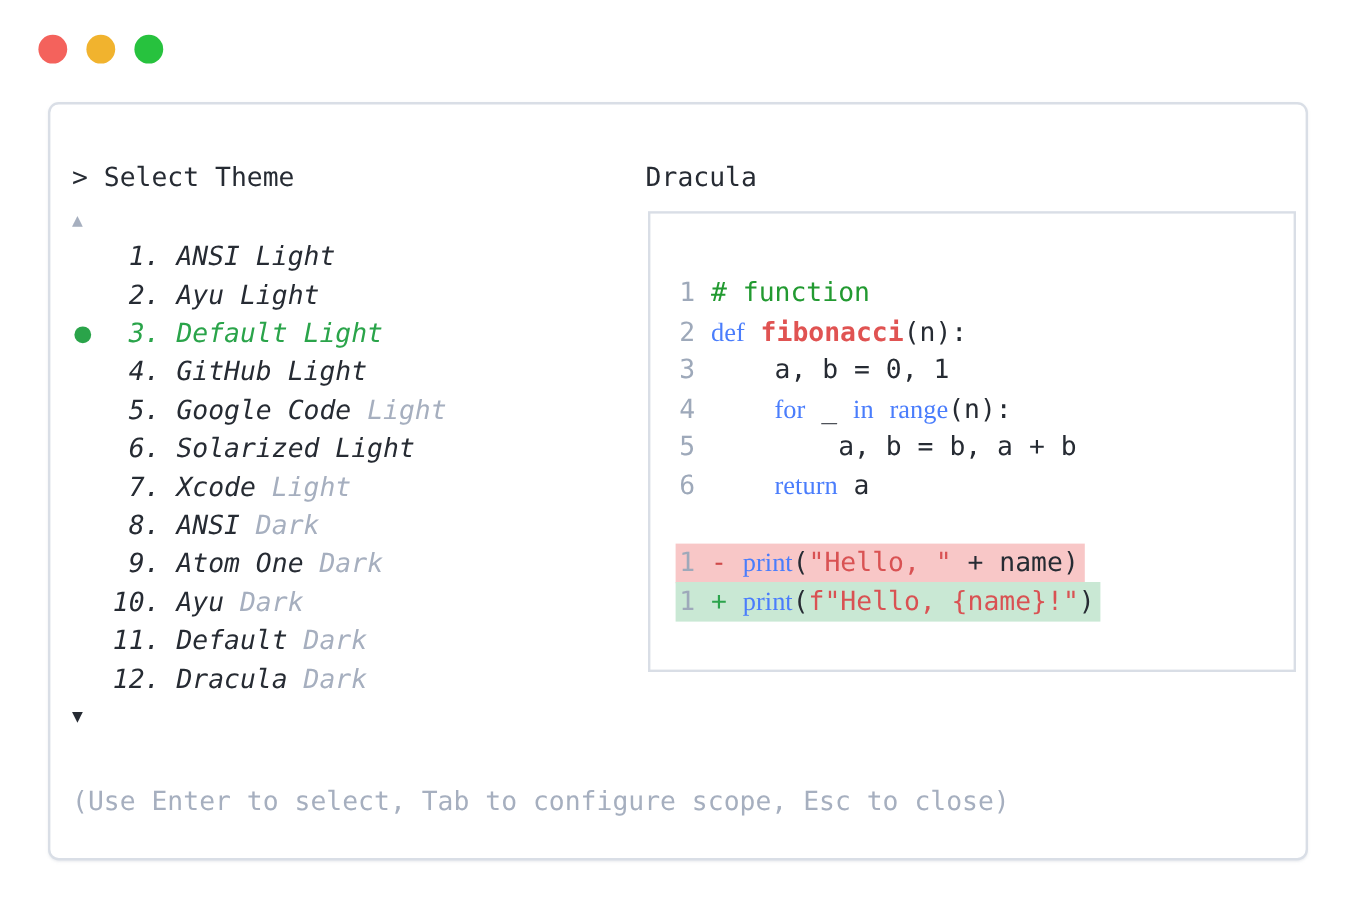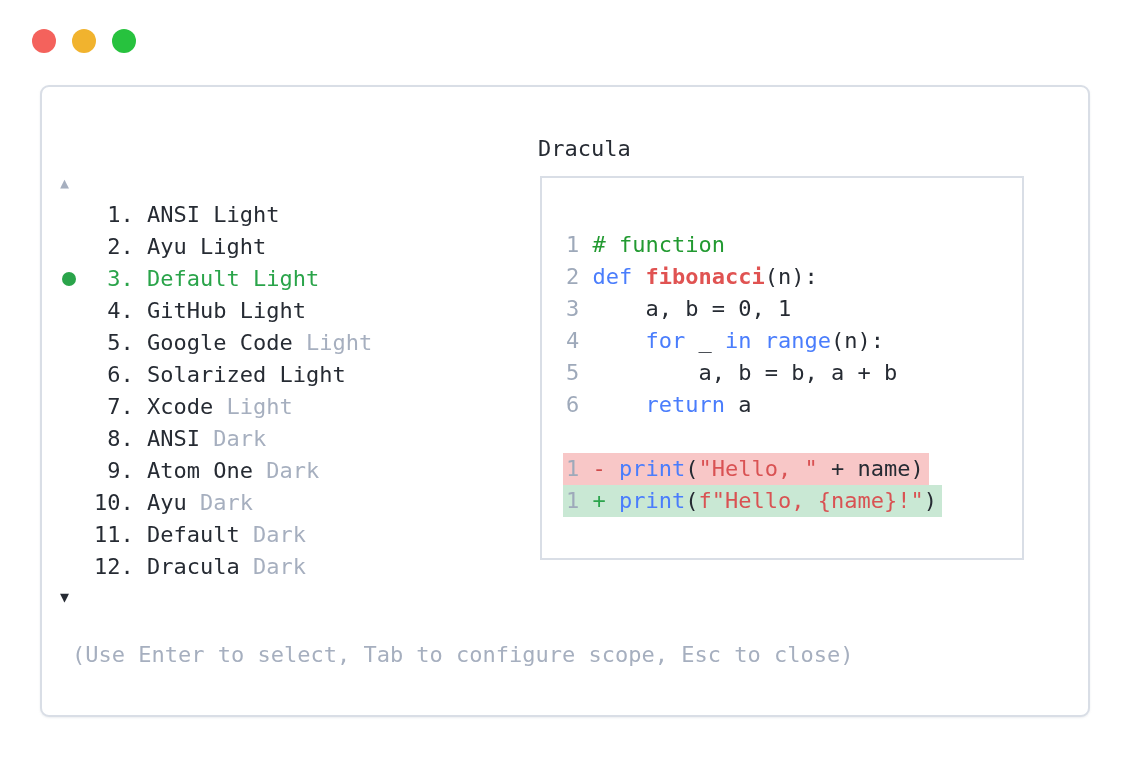--- a/index.html
+++ b/index.html
@@ -27,63 +27,64 @@
   .panel{
     position:absolute;left:40px;top:85px;width:1050px;height:632px;
     border:2px solid var(--border);border-radius:9px;background:#fff;
     box-shadow:0 1px 2px rgba(180,188,200,.25);
   }
   .panel *{white-space:pre;}
 
   .prompt{position:absolute;left:18px;top:46px;font-size:22px;line-height:32px;}
   .scroll-up{position:absolute;left:18px;top:80px;font-size:15px;line-height:32px;color:var(--muted);}
   .scroll-down{position:absolute;left:18px;top:494px;font-size:15px;line-height:32px;color:var(--text-dark);}
-  .hint{position:absolute;left:18px;top:552px;font-size:22px;line-height:32px;color:var(--muted);margin-left:12px;}
+  .hint{position:absolute;left:18px;top:566px;font-size:22px;line-height:32px;color:var(--muted);}
 
   .theme-list{position:absolute;left:18px;top:112px;}
-  .theme-item{position:relative;height:32px;line-height:32px;font-size:22px;padding-left:34px;cursor:default;}
+  .theme-item{position:relative;height:32px;line-height:32px;font-size:22px;padding-left:34px;cursor:default;font-style:italic;}
   .theme-item .sel-dot{
     position:absolute;left:2px;top:9px;width:14px;height:14px;border-radius:50%;
     background:var(--accent-green);display:none;
   }
   .theme-item.selected .sel-dot{display:block;}
   .theme-item.selected .num,
   .theme-item.selected .name,
   .theme-item.selected .variant{color:var(--accent-green);}
   .theme-item .variant.muted{color:var(--muted);}
 
   .preview-label{position:absolute;left:496px;top:46px;font-size:22px;line-height:32px;}
   .preview-box{
-    position:absolute;left:498px;top:89px;width:484px;height:384px;
+    position:absolute;left:498px;top:89px;width:540px;height:384px;
     border:2px solid var(--border);background:#fff;overflow:hidden;
   }
   .code{position:absolute;left:24px;top:51px;font-size:22px;}
   .code-line{height:32px;line-height:32px;}
   .code-line .ln{color:var(--linenum);}
   .tok-comment{color:var(--comment);}
-  .tok-kw{color:var(--keyword);}
+  .tok-kw{color:var(--keyword);font-family:Liberation Serif, serif;}
   .tok-func{color:var(--func);font-weight:bold;}
   .tok-str{color:var(--string);}
   .tok-plain{color:var(--text-dark);}
   .diff-wrap{display:inline-block;padding:0 5px 0 3px;margin-left:-3px;}
   .diff-del .diff-wrap{background:var(--del-bg);}
   .diff-add .diff-wrap{background:var(--add-bg);}
   .sign-del{color:var(--del-sign);}
   .sign-add{color:var(--add-sign);}
 </style>
 </head>
 <body>
 
 <div class="traffic-lights">
   <div class="dot" id="dot-close" style="background: rgb(244, 98, 92);"></div>
   <div class="dot" id="dot-minimize" style="background: rgb(241, 179, 46);"></div>
   <div class="dot" id="dot-zoom" style="background: rgb(39, 194, 62);"></div>
 </div>
 
 <div class="panel">
+  <div class="prompt">&gt; Select Theme</div>
   <div class="scroll-up">▲</div>
   <div class="theme-list" id="theme-list"><div class="theme-item"><span class="num"> 1. </span><span class="name">ANSI </span><span class="variant">Light</span></div><div class="theme-item"><span class="num"> 2. </span><span class="name">Ayu </span><span class="variant">Light</span></div><div class="theme-item selected"><span class="sel-dot"></span><span class="num"> 3. </span><span class="name">Default </span><span class="variant">Light</span></div><div class="theme-item"><span class="num"> 4. </span><span class="name">GitHub </span><span class="variant">Light</span></div><div class="theme-item"><span class="num"> 5. </span><span class="name">Google Code </span><span class="variant muted">Light</span></div><div class="theme-item"><span class="num"> 6. </span><span class="name">Solarized </span><span class="variant">Light</span></div><div class="theme-item"><span class="num"> 7. </span><span class="name">Xcode </span><span class="variant muted">Light</span></div><div class="theme-item"><span class="num"> 8. </span><span class="name">ANSI </span><span class="variant muted">Dark</span></div><div class="theme-item"><span class="num"> 9. </span><span class="name">Atom One </span><span class="variant muted">Dark</span></div><div class="theme-item"><span class="num">10. </span><span class="name">Ayu </span><span class="variant muted">Dark</span></div><div class="theme-item"><span class="num">11. </span><span class="name">Default </span><span class="variant muted">Dark</span></div><div class="theme-item"><span class="num">12. </span><span class="name">Dracula </span><span class="variant muted">Dark</span></div></div>
   <div class="scroll-down">▼</div>
   <div class="hint">(Use Enter to select, Tab to configure scope, Esc to close)</div>
 
   <div class="preview-label">Dracula</div>
   <div class="preview-box">
     <div class="code" id="code"><div class="code-line"><span class="ln">1 </span><span class="tok-comment"># function</span></div><div class="code-line"><span class="ln">2 </span><span class="tok-kw">def</span><span class="tok-plain"> </span><span class="tok-func">fibonacci</span><span class="tok-plain">(n):</span></div><div class="code-line"><span class="ln">3 </span><span class="tok-plain">    a, b = 0, 1</span></div><div class="code-line"><span class="ln">4 </span><span class="tok-plain">    </span><span class="tok-kw">for</span><span class="tok-plain"> _ </span><span class="tok-kw">in</span><span class="tok-plain"> </span><span class="tok-kw">range</span><span class="tok-plain">(n):</span></div><div class="code-line"><span class="ln">5 </span><span class="tok-plain">        a, b = b, a + b</span></div><div class="code-line"><span class="ln">6 </span><span class="tok-plain">    </span><span class="tok-kw">return</span><span class="tok-plain"> a</span></div><div class="code-line"></div><div class="code-line diff-del"><span class="diff-wrap"><span class="ln">1 </span><span class="sign-del">- </span><span class="tok-kw">print</span><span class="tok-plain">(</span><span class="tok-str">"Hello, "</span><span class="tok-plain"> + name)</span></span></div><div class="code-line diff-add"><span class="diff-wrap"><span class="ln">1 </span><span class="sign-add">+ </span><span class="tok-kw">print</span><span class="tok-plain">(</span><span class="tok-str">f"Hello, {name}!"</span><span class="tok-plain">)</span></span></div></div>
   </div>
 </div>

